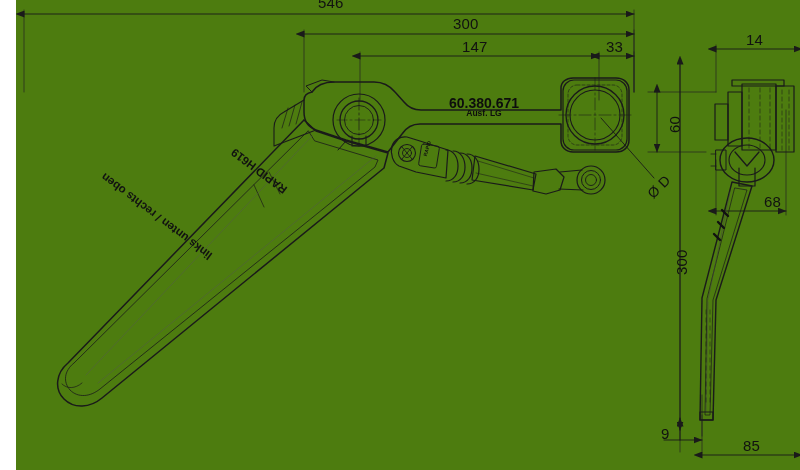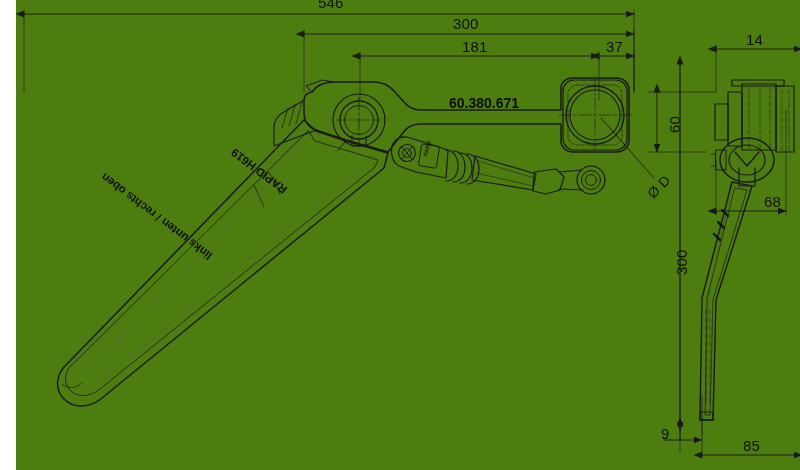--- a/index.html
+++ b/index.html
@@ -268,40 +268,41 @@
         <line x1="690" y1="310" x2="690" y2="405"></line>
         <line x1="694" y1="310" x2="694" y2="405"></line>
       </g>
     </g>
   </svg>
 
   <div class="dimtxt" style="left:302px;top:-6px;">546</div>
 
   <div class="dimtxt" style="left:437px;top:15px;">300</div>
 
-  <div class="dimtxt" style="left:446px;top:38px;">181</div>
-
-  <div class="dimtxt" style="left:590px;top:38px;">37</div>
+  <div class="dimtxt" style="left:446px;top:38px;">147</div>
+
+  <div class="dimtxt" style="left:590px;top:38px;">33</div>
 
   <div class="dimtxt" style="left:730px;top:31px;">14</div>
 
   <div class="dimtxt rot90" style="left:650px;top:133px;">60</div>
 
   <div class="dimtxt rot90" style="left:657px;top:275px;">300</div>
 
   <div class="dimtxt" style="left:748px;top:193px;">68</div>
 
   <div class="dimtxt" style="left:645px;top:425px;">9</div>
 
   <div class="dimtxt" style="left:727px;top:437px;">85</div>
 
   <div class="dimtxt rotD" style="left:628px;top:190px;font-size:14px;">Ø D</div>
 
   <div class="plate" style="left:398px;top:98px;width:140px;">
     <div class="l1">60.380.671</div>
+    <div class="l3">Ausf. LG</div>
   </div>
 
   <div class="lever-text lt-a" style="left:266px;top:196px;">RAPID H619</div>
 
   <div class="lever-text lt-b" style="left:191px;top:262px;">links unten / rechts oben</div>
 
   <div class="micro" style="left:406px;top:155px;transform:rotate(-74deg);transform-origin:0 0;">RAPID</div>
 
 </div>
 

